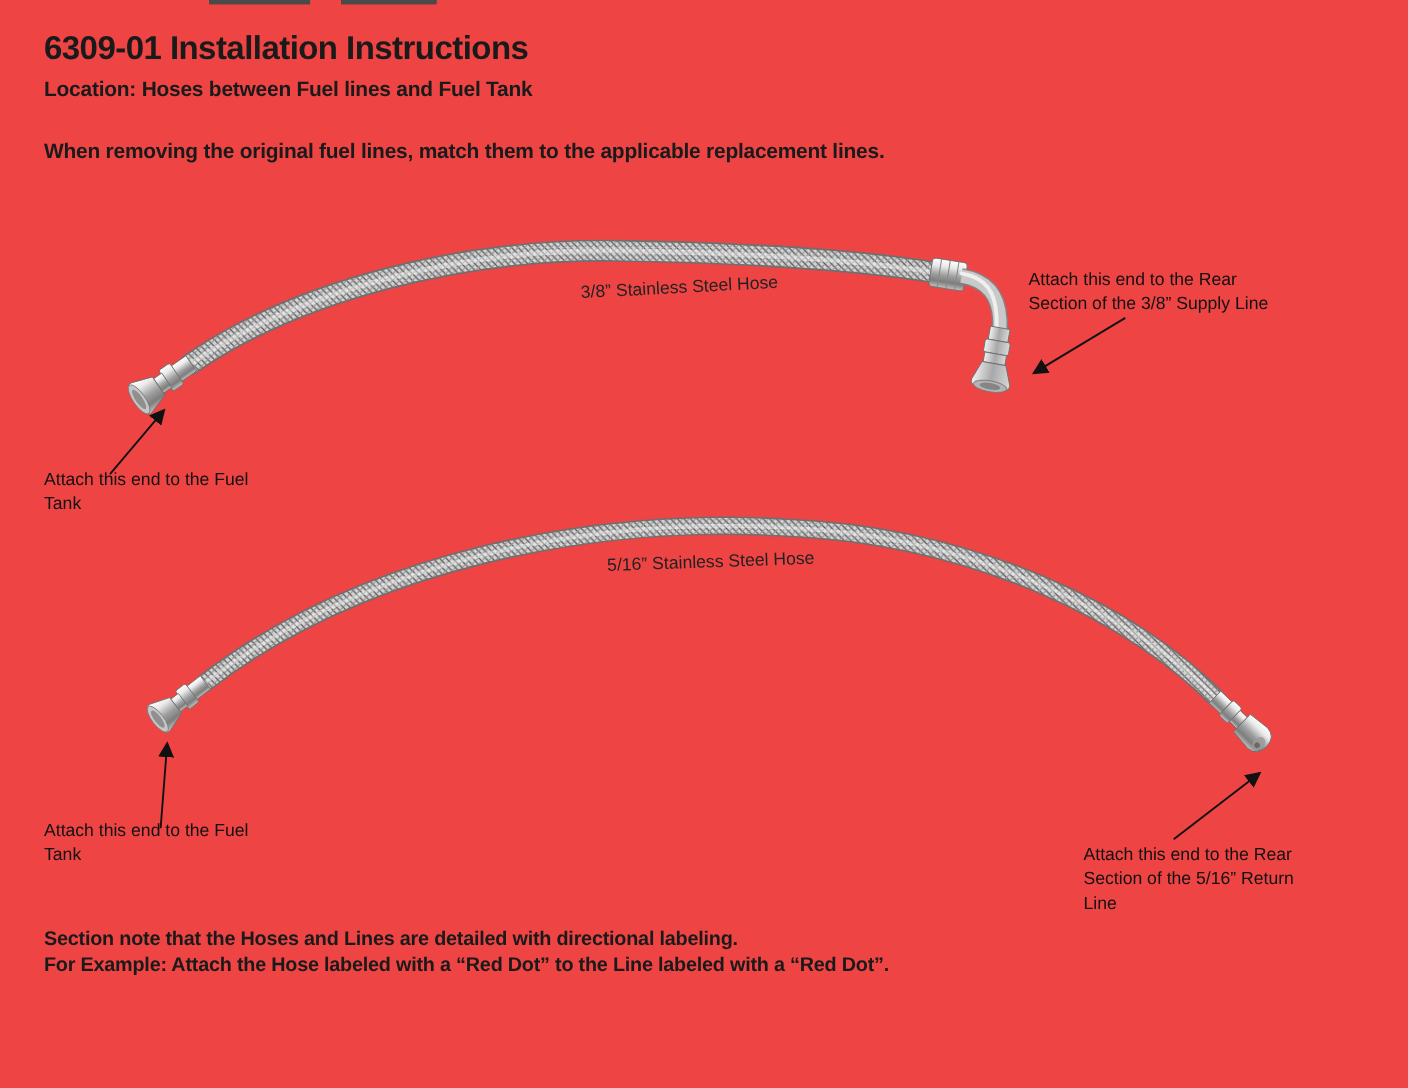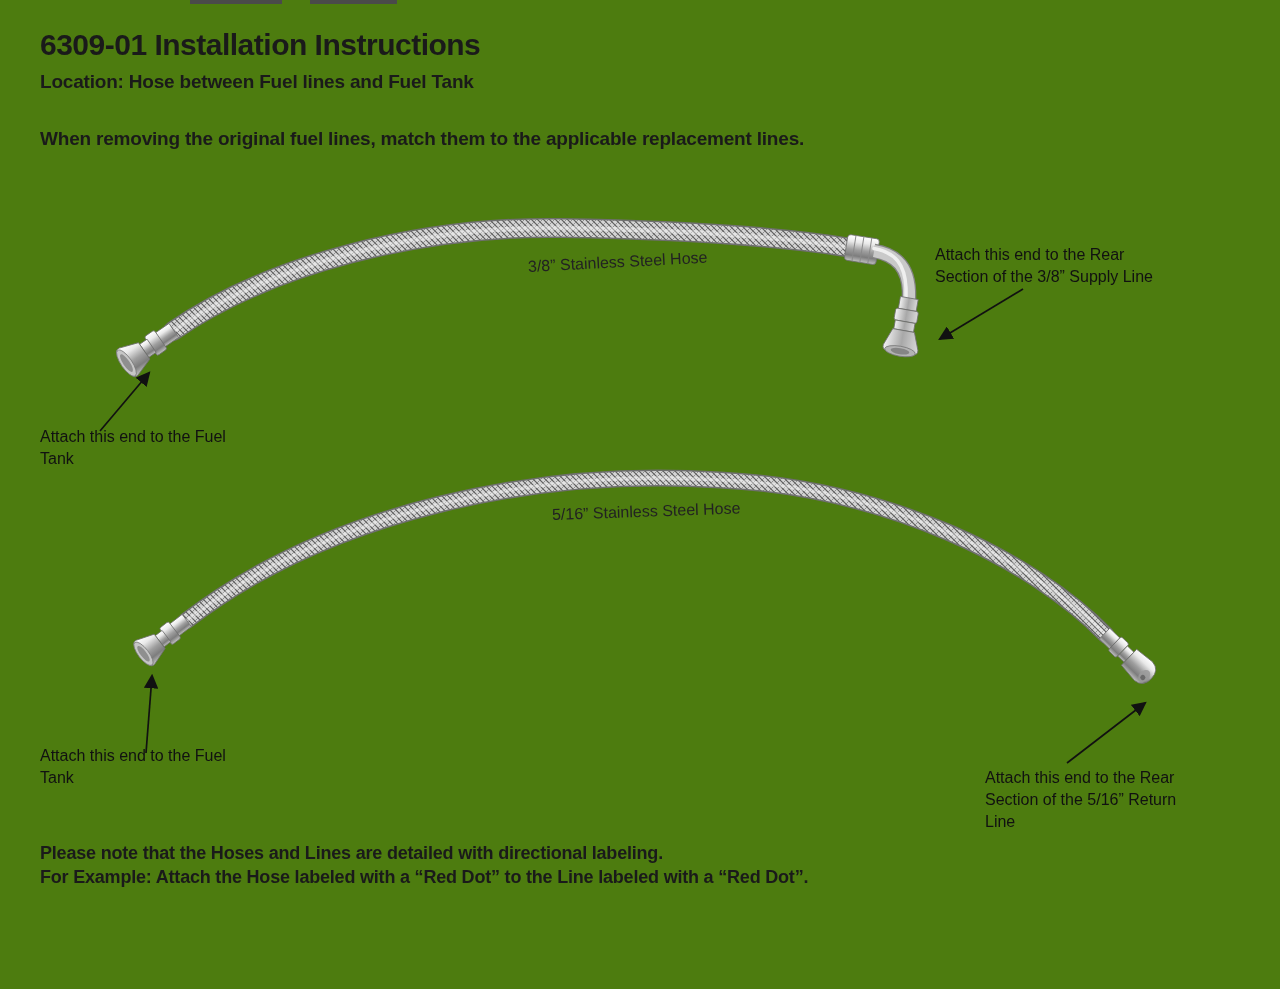--- a/index.html
+++ b/index.html
@@ -1,17 +1,17 @@
 <!DOCTYPE html>
 <html><head>
 <meta charset="utf-8">
 <style>
   html,body{margin:0;padding:0;background:#ffffff;}
   .page{
-    position:relative;width:1280px;height:989px;background:#4d7c0f;overflow:hidden;
+    position:relative;width:1280px;height:989px;background:#ef4444;overflow:hidden;
     font-family:"Liberation Sans", sans-serif;color:#1a1a1a;
   }
   .topbar{position:absolute;top:0;height:4px;background:#4a4a4a;}
   .bar1{left:190px;width:92px;}
   .bar2{left:310px;width:87px;}
   .title{
     position:absolute;left:40px;top:28px;font-size:30px;font-weight:bold;
     letter-spacing:-0.5px;white-space:nowrap;
   }
   .subhead{
@@ -45,21 +45,21 @@
 </style>
 </head>
 <body>
 
 <div class="page">
 
   <div class="topbar bar1"></div>
   <div class="topbar bar2"></div>
 
   <div class="title">6309-01 Installation Instructions</div>
-  <div class="subhead">Location: Hose between Fuel lines and Fuel Tank</div>
+  <div class="subhead">Location: Hoses between Fuel lines and Fuel Tank</div>
   <div class="intro">When removing the original fuel lines, match them to the applicable replacement lines.</div>
 
   <svg class="diagram" width="1280" height="989" viewBox="0 0 1280 989">
     <defs>
       <pattern id="braid" width="6" height="6" patternUnits="userSpaceOnUse">
         <rect width="6" height="6" fill="#d4d4d4"></rect>
         <path d="M0 0 L6 6" stroke="#5a5a5a" stroke-width="1.1"></path>
         <path d="M6 0 L0 6" stroke="#8f8f8f" stroke-width="1"></path>
       </pattern>
       <linearGradient id="chrome" x1="0" y1="0" x2="0" y2="1">
@@ -157,16 +157,16 @@
   <div class="annotation ann-right1">Attach this end to the Rear
 Section of the 3/8” Supply Line</div>
   <div class="annotation ann-left1">Attach this end to the Fuel
 Tank</div>
   <div class="annotation ann-left2">Attach this end to the Fuel
 Tank</div>
   <div class="annotation ann-right2">Attach this end to the Rear
 Section of the 5/16” Return
 Line</div>
 
-  <div class="notes">Please note that the Hoses and Lines are detailed with directional labeling.</div>
+  <div class="notes">Section note that the Hoses and Lines are detailed with directional labeling.</div>
   <div class="notes note2">For Example: Attach the Hose labeled with a “Red Dot” to the Line labeled with a “Red Dot”.</div>
 
 </div>
 
 </body></html>

